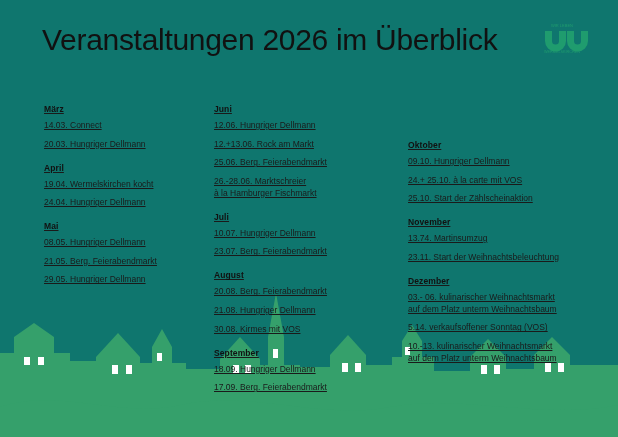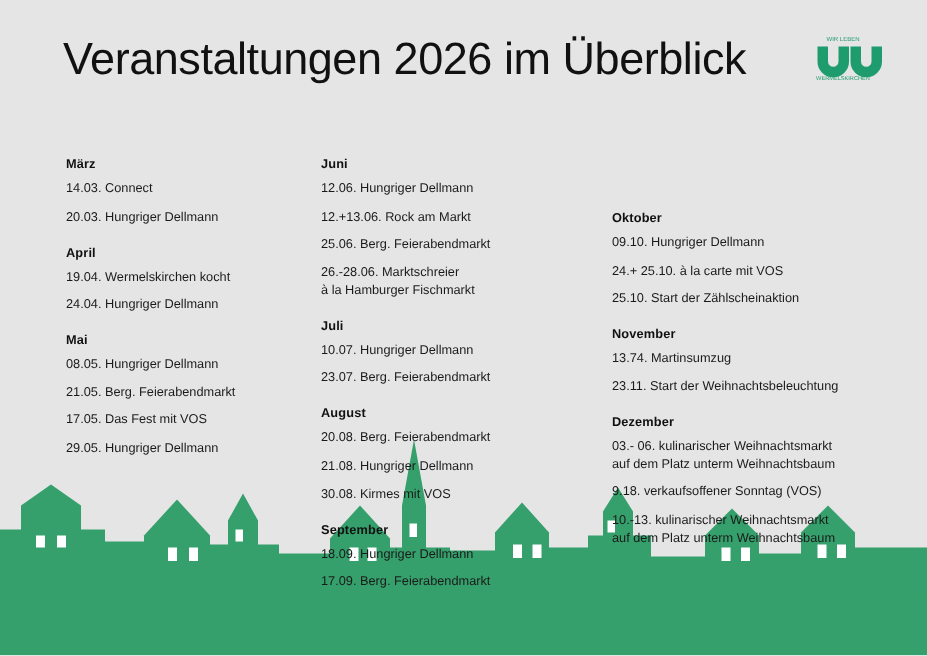--- a/index.html
+++ b/index.html
@@ -4,21 +4,21 @@
 <style>
   html, body {
     margin: 0;
     padding: 0;
     background: #ffffff;
   }
   #page {
     position: relative;
     width: 618px;
     height: 437px;
-    background: #e5e5e5;
+    background: #0f766e;
     overflow: hidden;
     font-family: "Liberation Sans", sans-serif;
     color: #1a1a1a;
   }
 
   
   #skyline {
     position: absolute;
     left: 0;
     bottom: 0;
@@ -61,21 +61,21 @@
   #col2 { left: 214px; width: 196px; }
   #col3 { left: 408px; width: 200px; margin-top: 36px; }
 
   .month {
     font-size: 8.5px;
     font-weight: bold;
     color: #111111;
     margin-bottom: 5px;
     letter-spacing: 0.1px;
   }
-  .block { margin-bottom: 13px; }
+  .block { margin-bottom: 13px; text-decoration: underline; }
   .block:last-child { margin-bottom: 0; }
 
   .entry {
     font-size: 8.5px;
     line-height: 1.42;
     color: #1a1a1a;
     margin-bottom: 6.5px;
     white-space: pre-line;
   }
   .entry:last-child { margin-bottom: 0; }
@@ -156,21 +156,20 @@
     </div>
     <div class="block">
       <div class="month">April</div>
       <div class="entry">19.04. Wermelskirchen kocht</div>
       <div class="entry">24.04. Hungriger Dellmann</div>
     </div>
     <div class="block">
       <div class="month">Mai</div>
       <div class="entry">08.05. Hungriger Dellmann</div>
       <div class="entry">21.05. Berg. Feierabendmarkt</div>
-      <div class="entry">17.05. Das Fest mit VOS</div>
       <div class="entry">29.05. Hungriger Dellmann</div>
     </div>
   </div>
 
   <div class="col" id="col2">
     <div class="block">
       <div class="month">Juni</div>
       <div class="entry">12.06. Hungriger Dellmann</div>
       <div class="entry">12.+13.06. Rock am Markt</div>
       <div class="entry">25.06. Berg. Feierabendmarkt</div>
@@ -204,19 +203,19 @@
     </div>
     <div class="block">
       <div class="month">November</div>
       <div class="entry">13.74. Martinsumzug</div>
       <div class="entry">23.11. Start der Weihnachtsbeleuchtung</div>
     </div>
     <div class="block">
       <div class="month">Dezember</div>
       <div class="entry">03.- 06. kulinarischer Weihnachtsmarkt
 auf dem Platz unterm Weihnachtsbaum</div>
-      <div class="entry">9.18. verkaufsoffener Sonntag (VOS)</div>
+      <div class="entry">5.14. verkaufsoffener Sonntag (VOS)</div>
       <div class="entry">10.-13. kulinarischer Weihnachtsmarkt
 auf dem Platz unterm Weihnachtsbaum</div>
     </div>
   </div>
 
 </div>
 
 </body></html>

